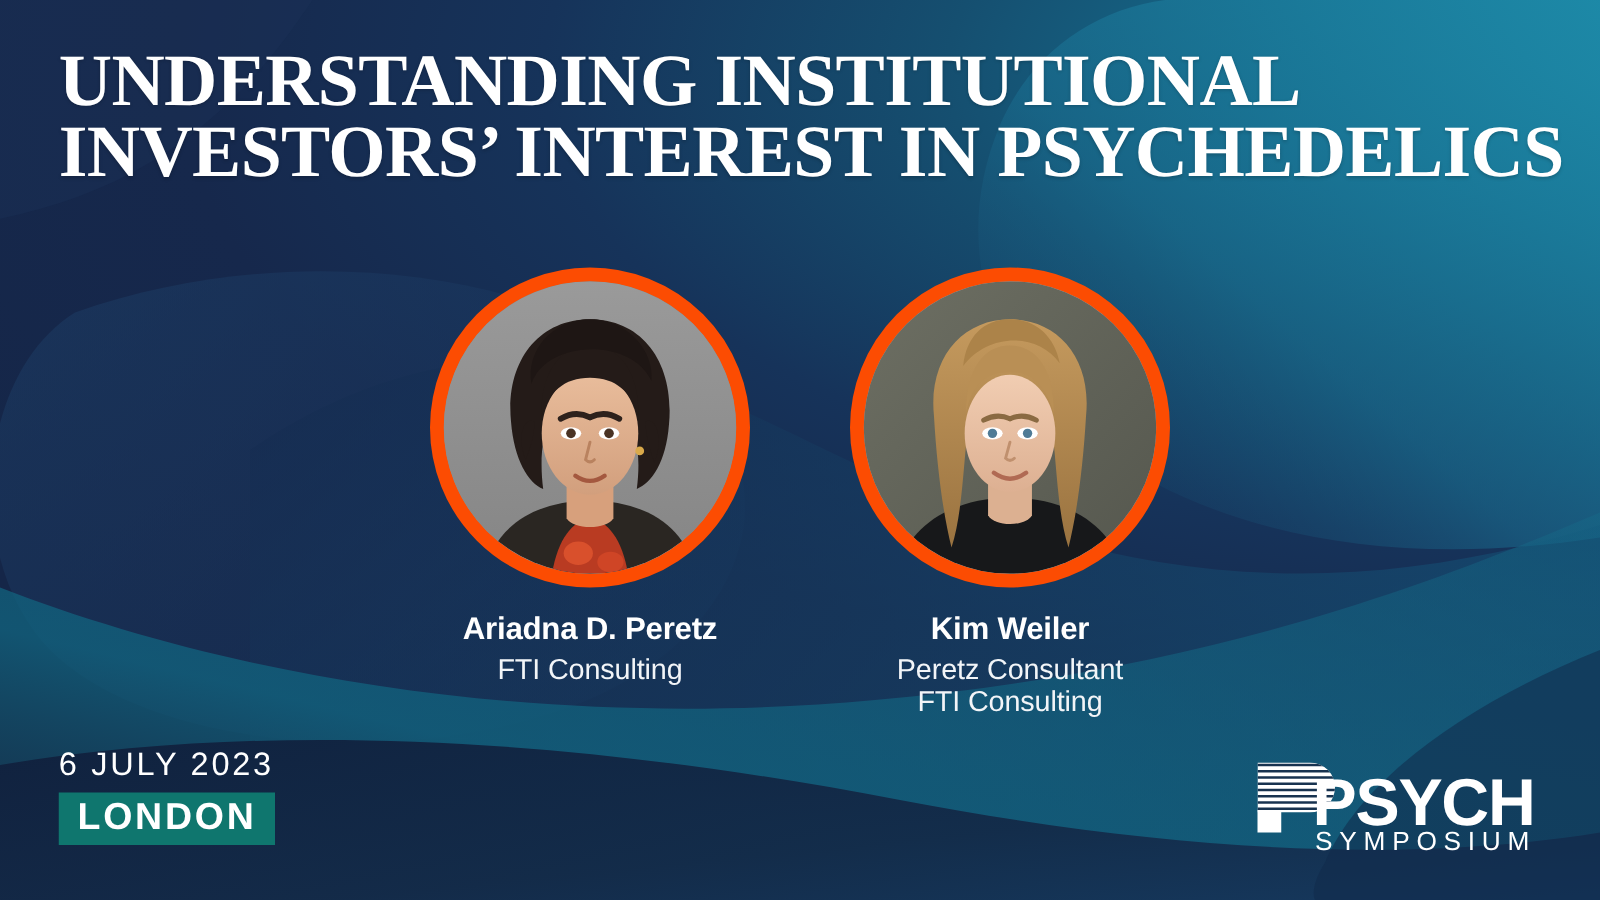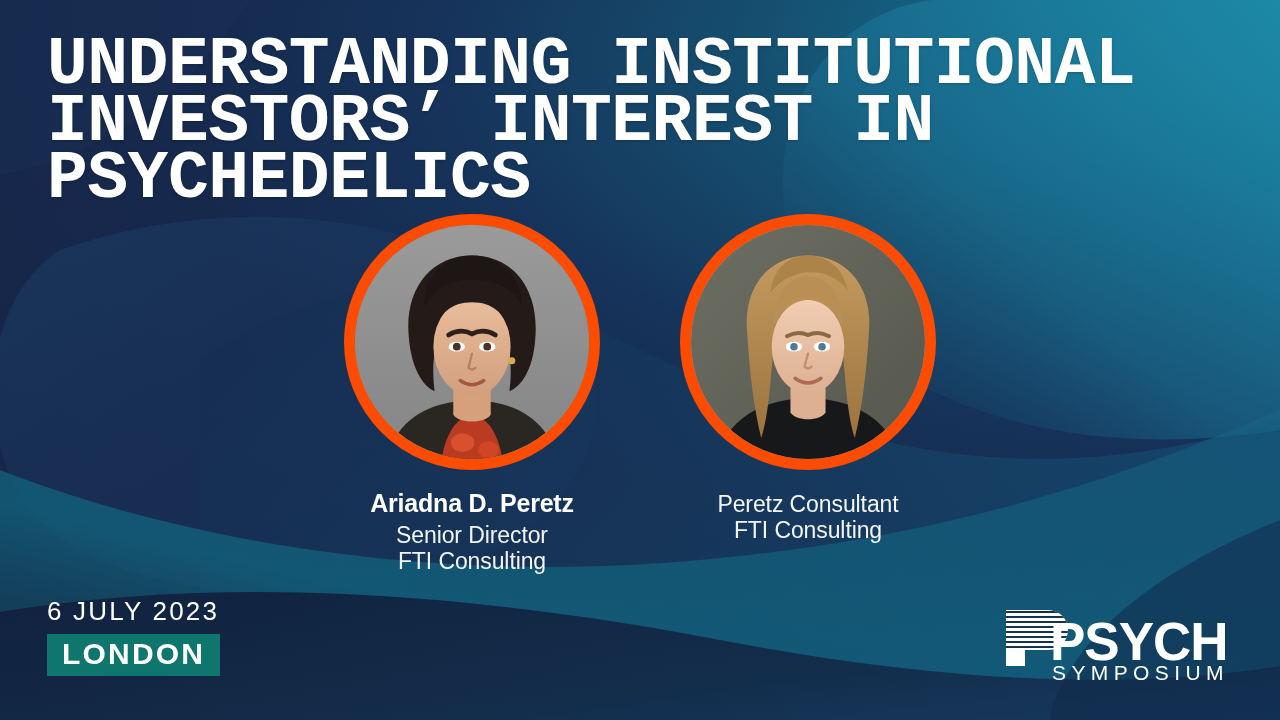--- a/index.html
+++ b/index.html
@@ -29,23 +29,23 @@
   }
 
   .bg-svg { position:absolute; inset:0; width:1280px; height:720px; }
 
   
   .title {
     position:absolute;
     left:47px; top:36px;
     width:1210px;
     color:#ffffff;
-    font-family:Liberation Mono, monospace;
+    font-family:Liberation Serif, serif;
     font-weight:700;
-    font-size:68px;
+    font-size:59px;
     line-height:57px;
     letter-spacing:-0.5px;
     text-transform:uppercase;
     white-space:pre-line;
     text-shadow:0 1px 3px rgba(0,0,0,.20);
   }
 
   
   .speakers {
     position:absolute;
@@ -213,21 +213,20 @@
 
             <path d="M100,110 l-3,12 q3,3 6,0" stroke="#b9825f" stroke-width="2" fill="none" stroke-linecap="round"></path>
             <path d="M90,133 q10,7 20,0" stroke="#a4583f" stroke-width="3" fill="none" stroke-linecap="round"></path>
 
             <circle cx="134" cy="116" r="3" fill="#d9a94a"></circle>
           </svg>
         </div>
       </div>
       <div class="speaker-meta">
         <span class="speaker-name">Ariadna D. Peretz</span>
-        <span class="speaker-role">Senior Director</span>
         <span class="speaker-org">FTI Consulting</span>
       </div>
     </div>
 
     <div class="speaker">
       <div class="avatar-ring">
         <div class="avatar-photo">
           <svg viewBox="0 0 200 200" preserveAspectRatio="xMidYMid slice" aria-hidden="true">
             <defs>
               <linearGradient id="p2bg" x1="0" y1="0" x2="1" y2="1">
@@ -267,20 +266,21 @@
             <ellipse cx="112" cy="104" rx="7" ry="4.2" fill="#fff"></ellipse>
             <circle cx="88" cy="104" r="3.2" fill="#4f7b96"></circle>
             <circle cx="112" cy="104" r="3.2" fill="#4f7b96"></circle>
 
             <path d="M100,110 l-3,11 q3,3 6,0" stroke="#c0906e" stroke-width="2" fill="none" stroke-linecap="round"></path>
             <path d="M89,131 q11,8 22,0" stroke="#b06a53" stroke-width="3" fill="none" stroke-linecap="round"></path>
           </svg>
         </div>
       </div>
       <div class="speaker-meta">
+        <span class="speaker-name">Kim Weiler</span>
         <span class="speaker-role">Peretz Consultant</span>
         <span class="speaker-org">FTI Consulting</span>
       </div>
     </div>
   </div>
 
   <div class="event-block">
     <span class="event-date">6 JULY 2023</span>
     <span class="event-city">LONDON</span>
   </div>

